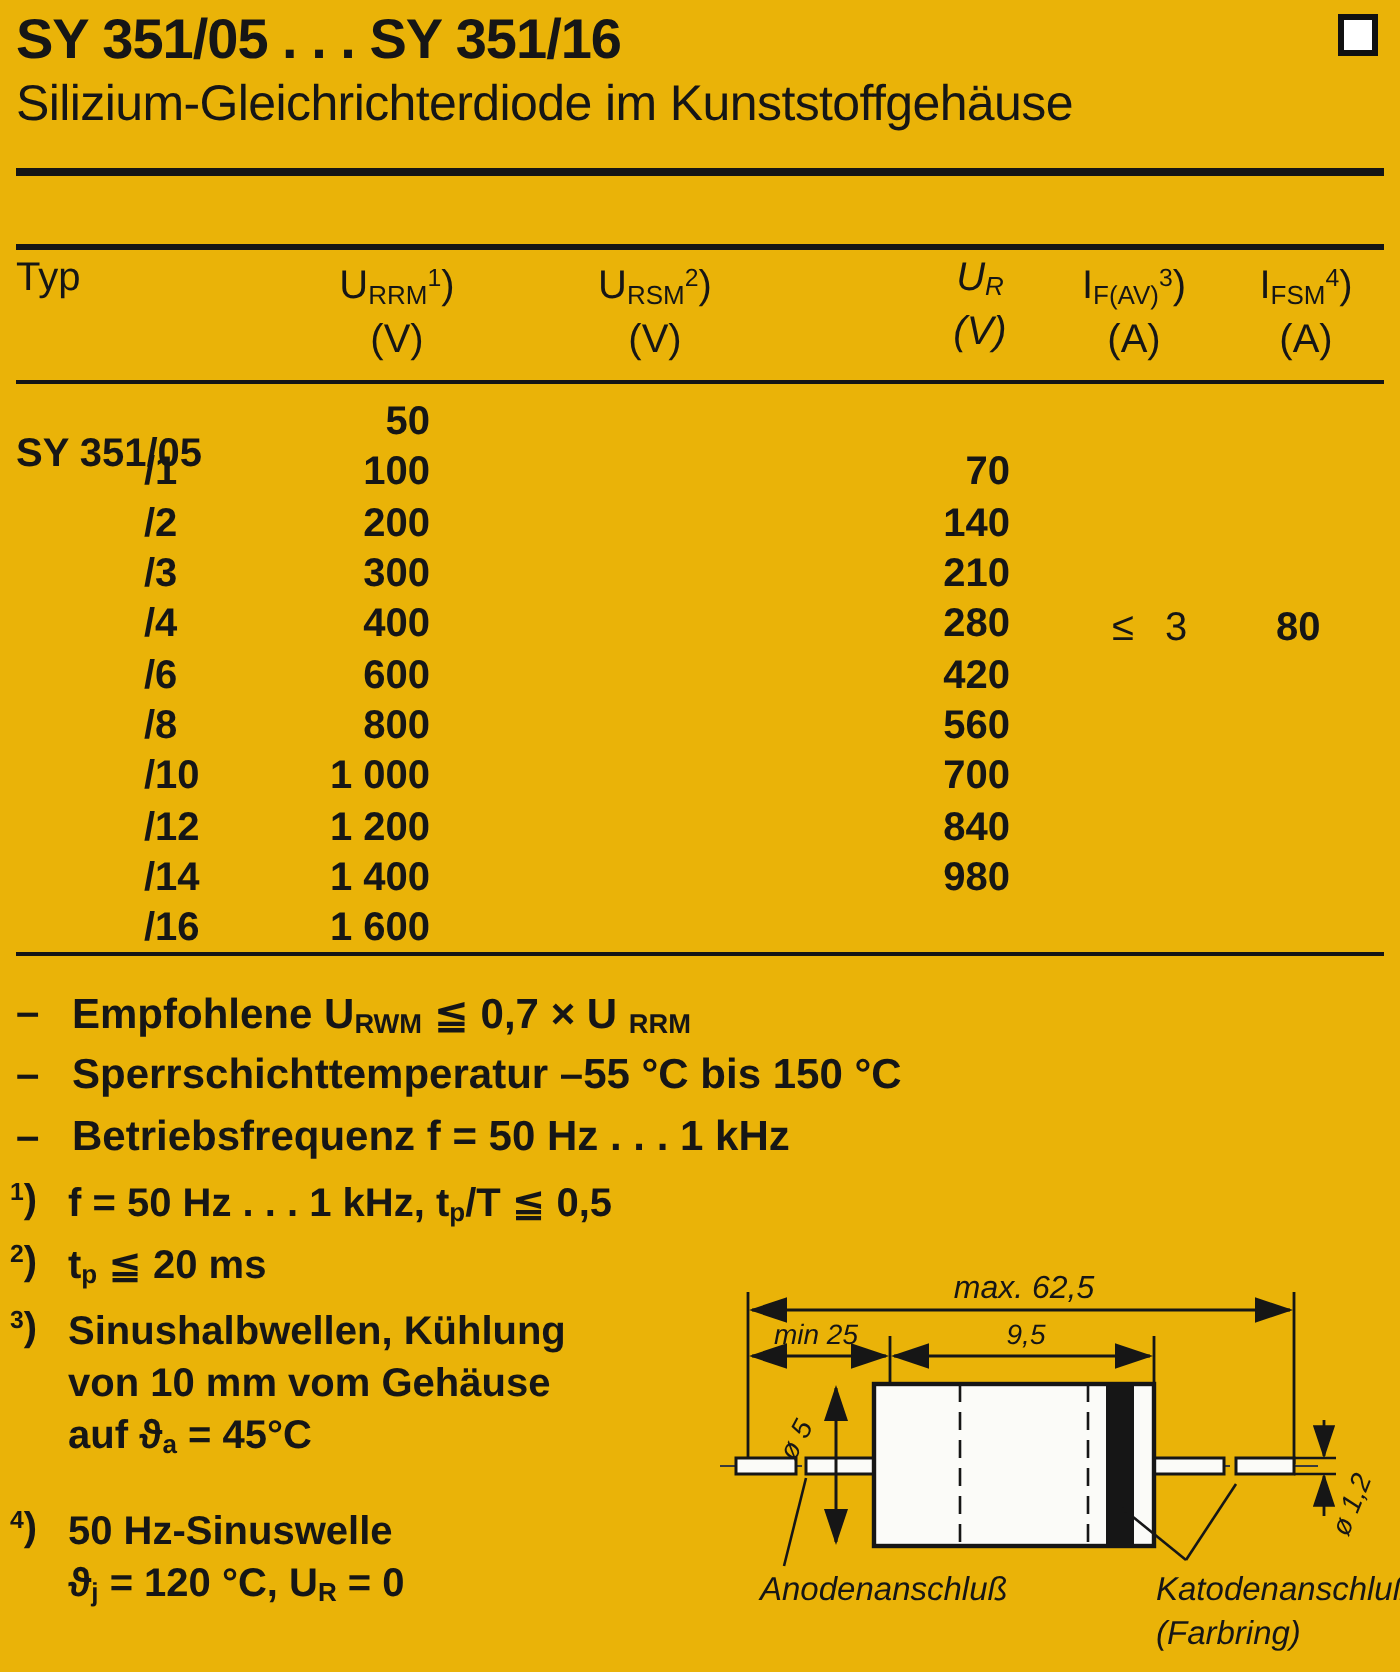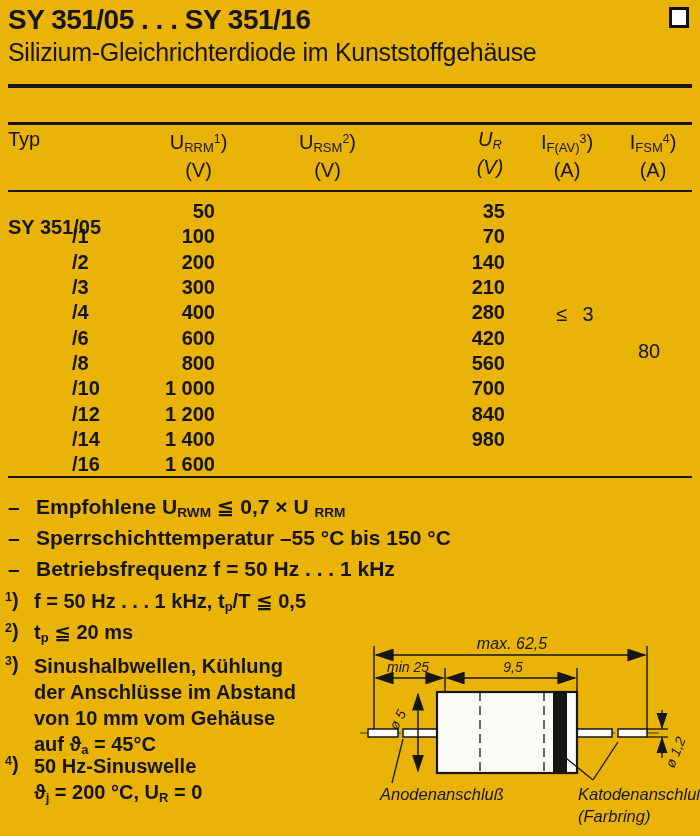--- a/index.html
+++ b/index.html
@@ -32,21 +32,21 @@
   sup { font-size:.62em; vertical-align:.5em; }
   
   .tbody { left:8px; top:199px; width:560px; }
   .trow { display:flex; height:25.3px; font-size:20px; font-weight:700; align-items:center; }
   .c-typ { width:125px; padding-left:64px; }
   .trow:first-child .c-typ { padding-left:0;margin-top:32px; }
   .c-urrm { width:82px; text-align:right; }
   .c-ur { width:290px; text-align:right; }
   .merged { font-size:20px; font-weight:400; }
   .m-ifav { left:556px; top:303px; word-spacing:10px; }
-  .m-ifsm { left:638px; top:303px; font-weight:400;margin-top:37px; }
+  .m-ifsm { left:638px; top:303px; font-weight:700; }
   
   .note { font-size:21px; font-weight:700; }
   .note .dash { position:absolute; left:8px; }
   .note .ntext { position:absolute; left:36px; white-space:nowrap; }
   .n0 { top:495px; } .n1 { top:526px; } .n2 { top:557px; }
   
   .fn { font-size:20px; font-weight:700; }
   .fn .marker { position:absolute; left:5px; }
   .fn .ftext { position:absolute; left:34px; white-space:nowrap; }
   .fn .fline { line-height:26px; }
@@ -92,21 +92,20 @@
   </div>
   <div class="abs th th-ifsm">
     <div class="th-main"><span>I</span><sub>FSM</sub><sup>4</sup><span>)</span></div>
     <div class="th-unit">(A)</div>
   </div>
 
   <div class="abs tbody">
     <div class="trow">
         <span class="c-typ">SY 351/05</span>
         <span class="c-urrm">50</span>
-        <span class="c-ur">35</span>
       </div>
     <div class="trow">
         <span class="c-typ">/1</span>
         <span class="c-urrm">100</span>
         <span class="c-ur">70</span>
       </div>
     <div class="trow">
         <span class="c-typ">/2</span>
         <span class="c-urrm">200</span>
         <span class="c-ur">140</span>
@@ -173,30 +172,29 @@
     <span class="ftext"><span>f = 50 Hz . . . 1 kHz, t</span><sub>p</sub><span>/T ≦ 0,5</span></span>
   </div>
   <div class="abs fn f2">
     <span class="marker"><sup>2</sup><span>)</span></span>
     <span class="ftext"><span>t</span><sub>p</sub><span> ≦ 20 ms</span></span>
   </div>
   <div class="abs fn f3">
     <span class="marker"><sup>3</sup><span>)</span></span>
     <span class="ftext">
       <div class="fline">Sinushalbwellen, Kühlung</div>
-      <div class="fline">der Anschlüsse im Abstand</div>
       <div class="fline">von 10 mm vom Gehäuse</div>
       <div class="fline"><span>auf ϑ</span><sub>a</sub><span> = 45°C</span></div>
     </span>
   </div>
   <div class="abs fn f4">
     <span class="marker"><sup>4</sup><span>)</span></span>
     <span class="ftext">
       <div class="fline">50 Hz-Sinuswelle</div>
-      <div class="fline"><span>ϑ</span><sub>j</sub><span> = 200 °C, U</span><sub>R</sub><span> = 0</span></div>
+      <div class="fline"><span>ϑ</span><sub>j</sub><span> = 120 °C, U</span><sub>R</sub><span> = 0</span></div>
     </span>
   </div>
 
   <svg class="abs drawing" width="350" height="208" viewBox="0 0 350 208">
     <defs>
       <marker id="ah" markerWidth="12" markerHeight="8" refX="11" refY="4" orient="auto-start-reverse">
         <path d="M0,0 L12,4 L0,8 z" fill="#161616"></path>
       </marker>
     </defs>
 

